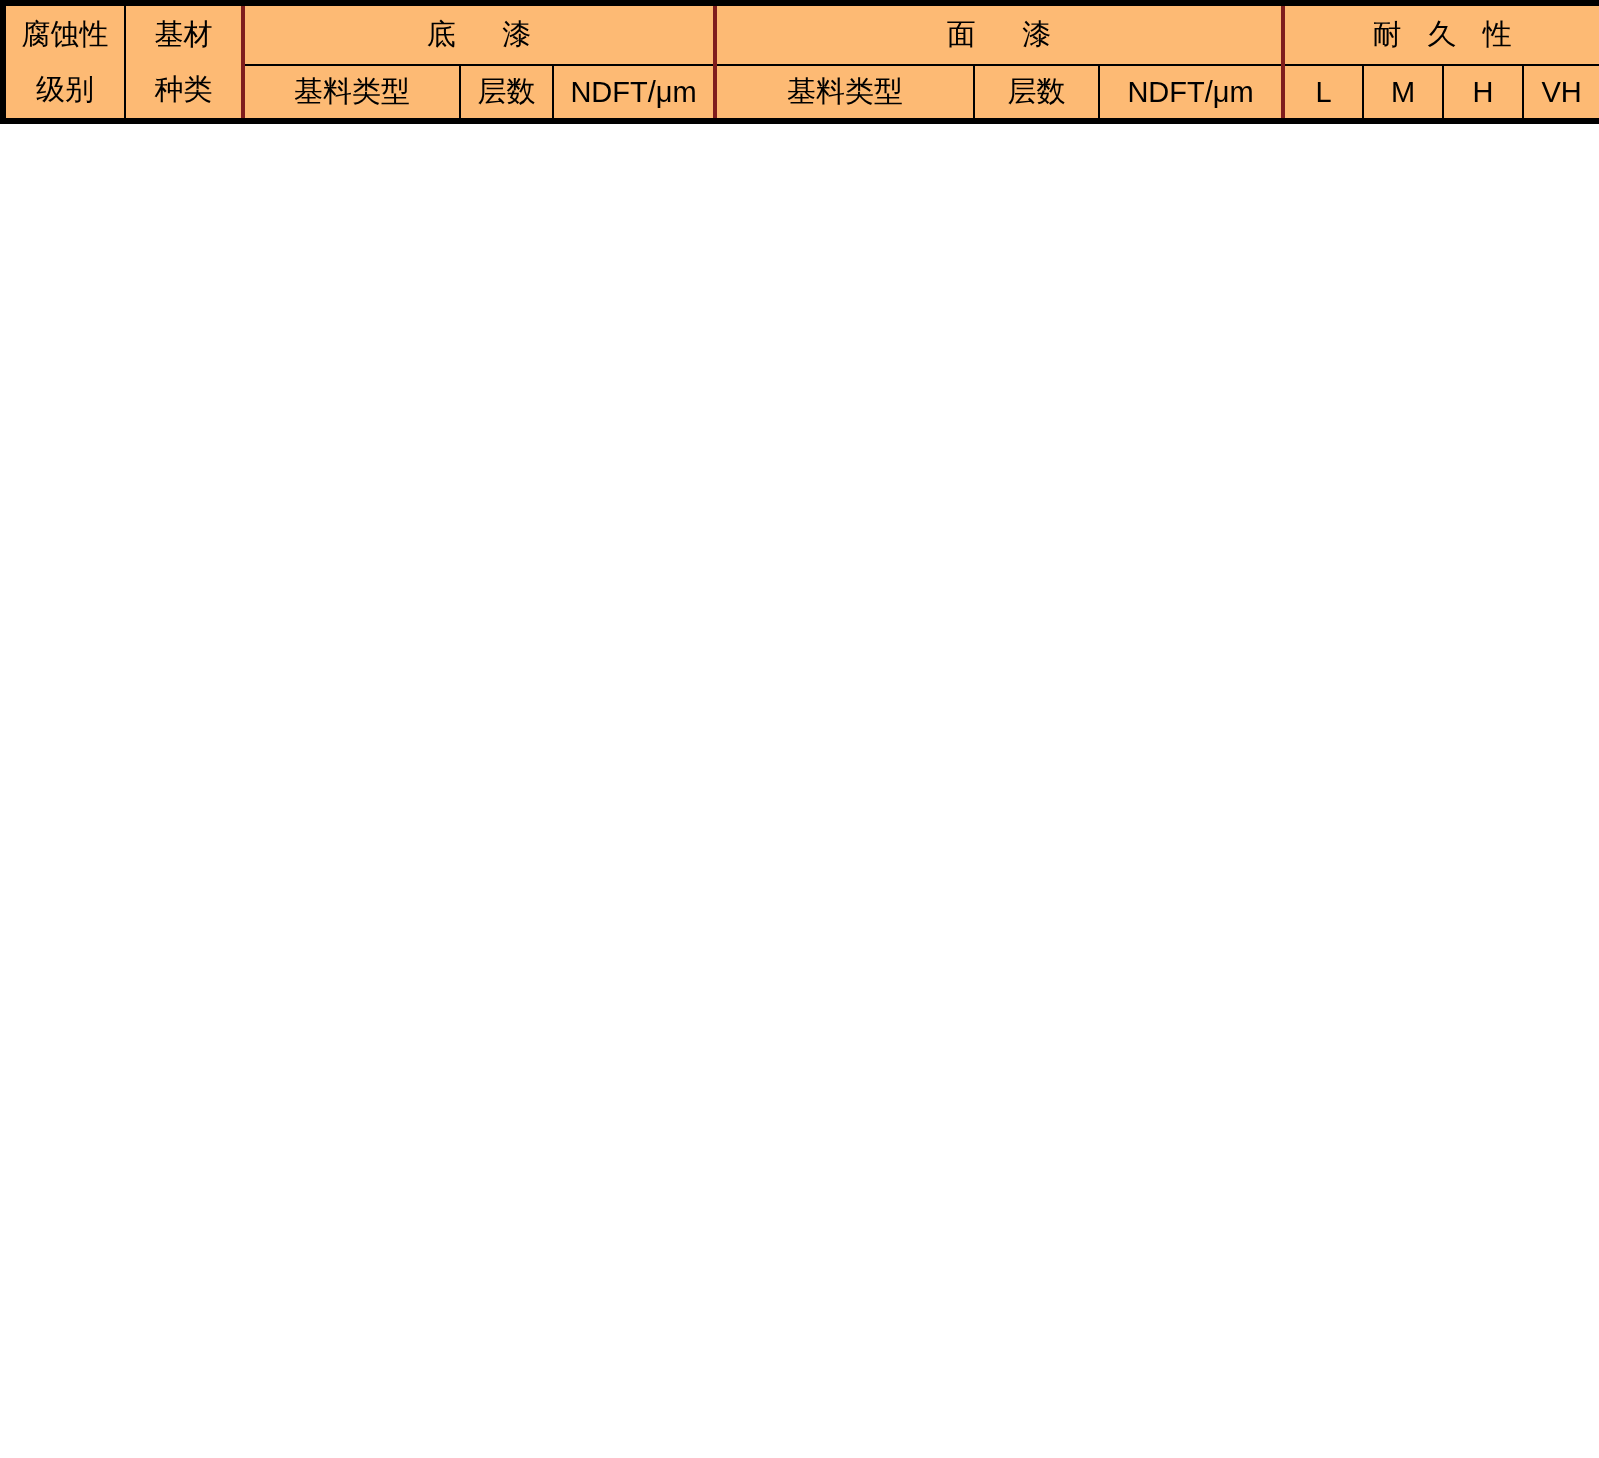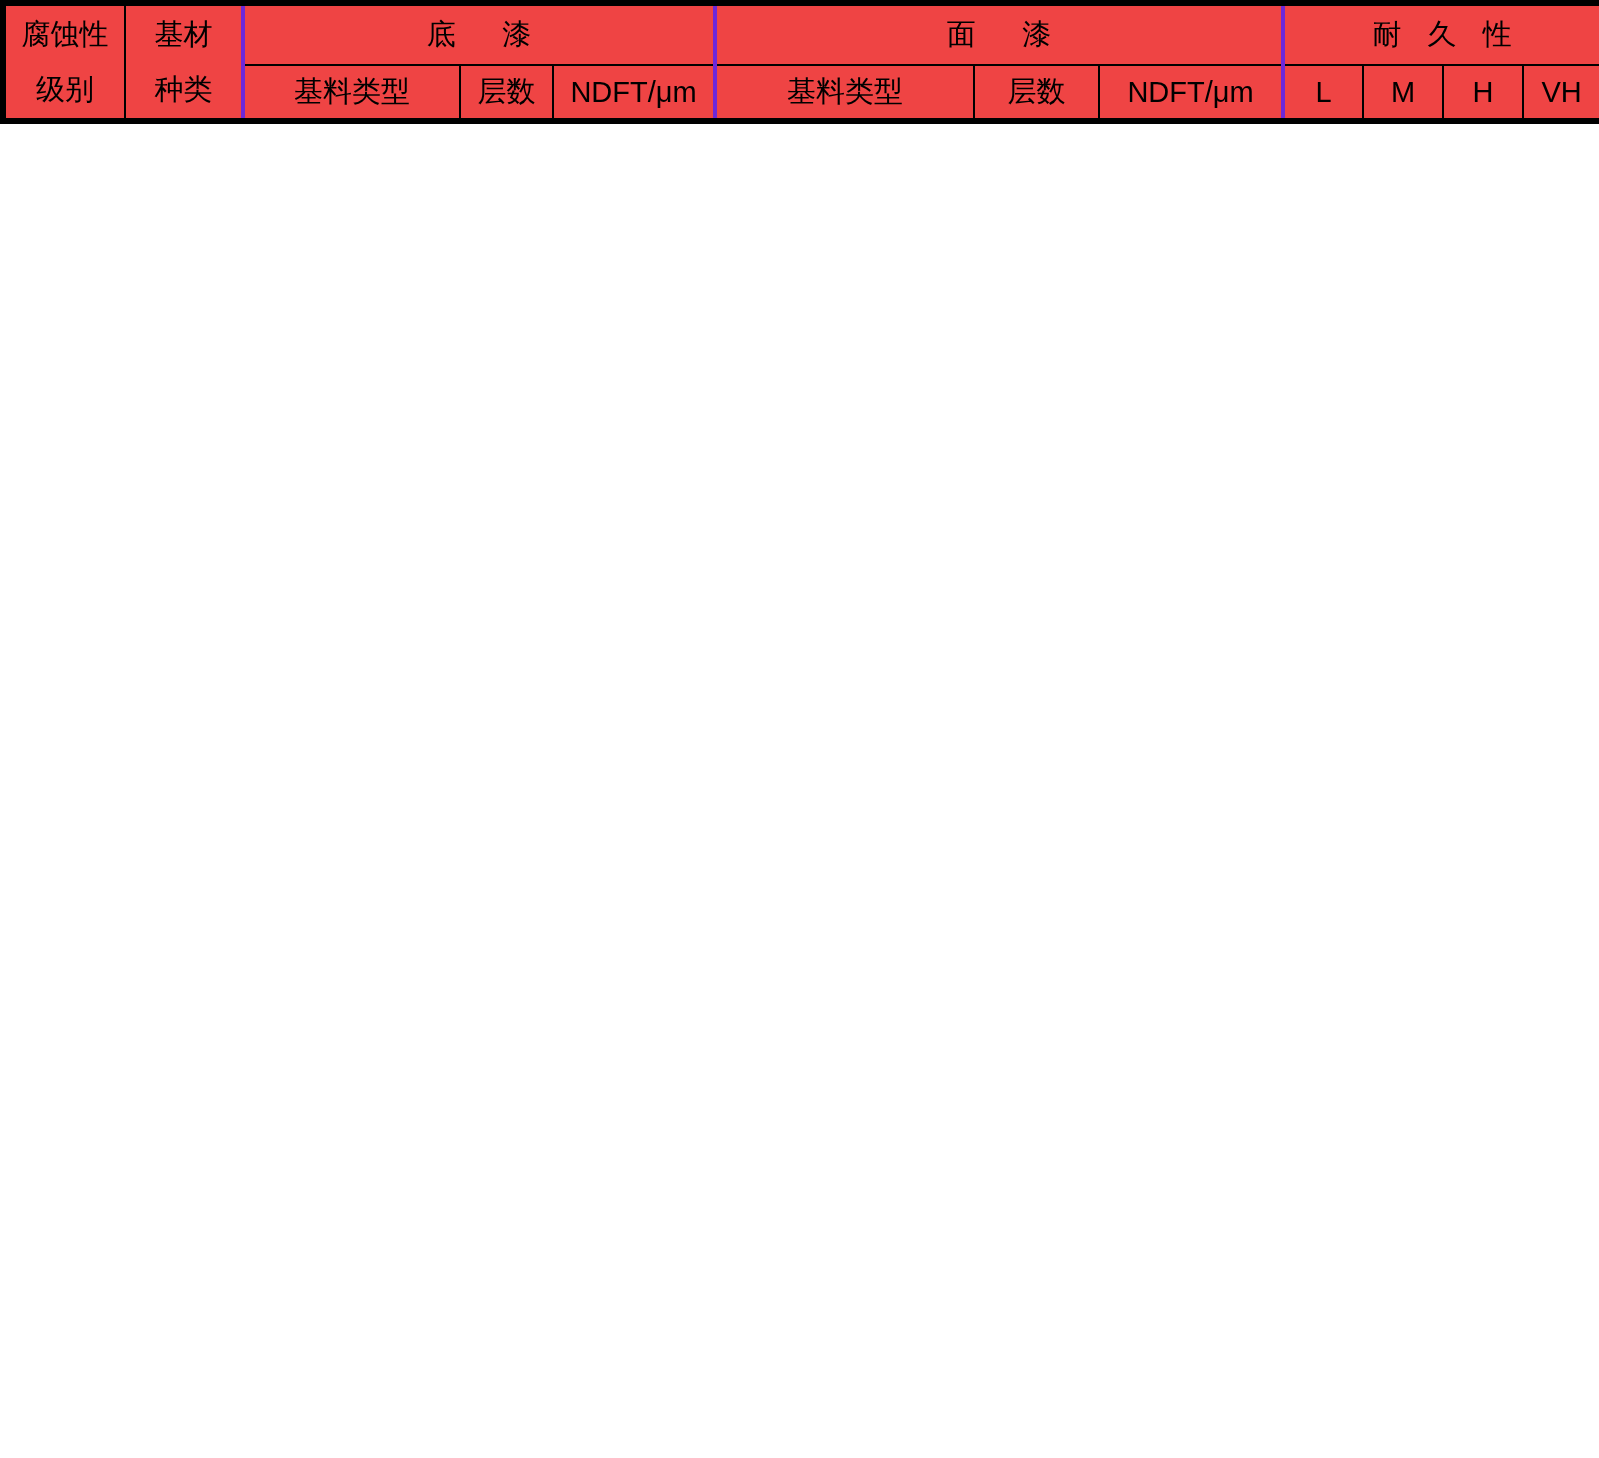--- a/index.html
+++ b/index.html
@@ -17,34 +17,34 @@
 
   th, td {
     border: 2px solid #000;
     overflow: hidden;
     white-space: nowrap;
     vertical-align: middle;
     padding: 0;
   }
 
   thead th {
-    background: #ef4444;
+    background: #fdba74;
     font-family: "Liberation Sans", sans-serif;
     font-weight: 400;
     font-size: 29px;
     text-align: center;
   }
   thead tr.group-row { height: 62px; }
   thead tr.sub-row   { height: 56px; }
   thead tr.sub-row th { border-bottom: 4px solid #000; }
 
   .two-line div { line-height: 55px; }
 
   
-  .gl { border-left: 4px solid #6d28d9; }
+  .gl { border-left: 4px solid #7f1d1d; }
 
   
   .sp2 { letter-spacing: 1.6em; padding-left: 1.6em; }
   .sp1 { letter-spacing: 0.9em; padding-left: 0.9em; }
 </style>
 </head>
 <body>
 
 <table class="spec">
   <colgroup>

